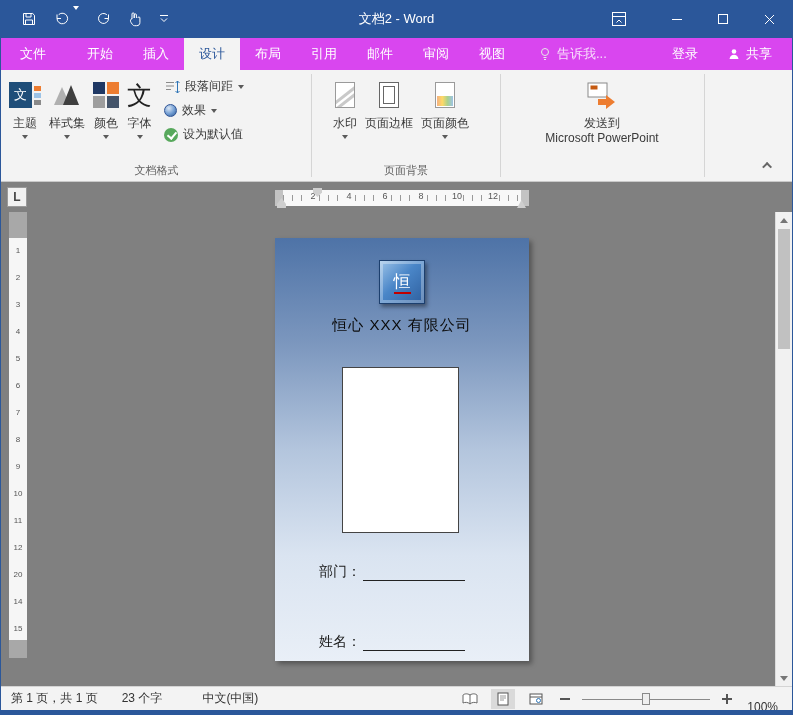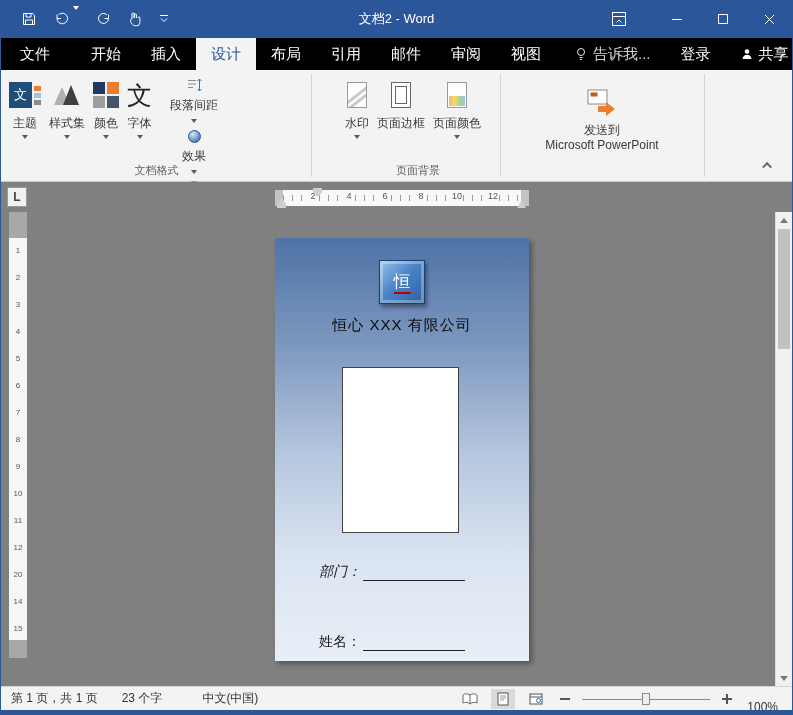--- a/index.html
+++ b/index.html
@@ -1,50 +1,50 @@
 <!DOCTYPE html>
 <html><head>
 <meta charset="utf-8">
 <style>
   * { box-sizing: border-box; margin: 0; padding: 0; }
   body { margin: 0; background: #555; }
-  button { border: none; background: transparent; font: inherit; padding: 0; cursor: default; flex-direction: column; }
+  button { border: none; background: transparent; font: inherit; padding: 0; cursor: default; }
   .app {
     position: relative; width: 793px; height: 715px; overflow: hidden;
     background: #fff; font-family: "Liberation Sans", "DejaVu Sans", sans-serif;
     border-left: 1px solid #2b579a; border-right: 1px solid #2b579a;
   }
 
   
   .titlebar { position: absolute; top: 0; left: 0; right: 0; height: 38px; background: #2b579a; }
   .qat { position: absolute; left: 20px; top: 0; height: 38px; display: flex; align-items: center; gap: 17px; }
   .qat svg { display: block; }
   .undo-wrap { display: flex; align-items: center; gap: 3px; }
   .mini-caret { width: 0; height: 0; border-left: 3px solid transparent; border-right: 3px solid transparent; border-top: 4px solid #fff; }
   .win-title { position: absolute; left: 220px; right: 220px; top: 0; line-height: 38px; text-align: center; color: #fff; font-size: 13px; }
   .win-controls { position: absolute; right: 0; top: 0; height: 38px; display: flex; align-items: stretch; }
   .win-btn { width: 46px; display: flex; align-items: center; justify-content: center; }
   .ribbon-opts-btn { width: 38px; margin-right: 16px; }
   .min-glyph { width: 10px; height: 1px; background: #fff; }
   .max-glyph { width: 10px; height: 10px; border: 1px solid #fff; }
 
   
-  .tabrow { position: absolute; top: 38px; left: 0; right: 0; height: 32px; background: #000000; display: flex; align-items: stretch; color: #fff; font-size: 15px; }
+  .tabrow { position: absolute; top: 38px; left: 0; right: 0; height: 32px; background: #d946ef; display: flex; align-items: stretch; color: #fff; font-size: 13px; }
   .tab { display: flex; align-items: center; padding: 0 15px; white-space: nowrap; }
   .file-tab { padding: 0 19px; margin-right: 7px; }
   .tab.active { background: #f3f3f3; color: #2b579a; }
   .tellme { color: rgba(255,255,255,.82); gap: 6px; margin-left: 4px; }
   .tr-spacer { flex: 1; }
   .share-tab { gap: 6px; padding-right: 20px; }
 
   
   .ribbon { position: absolute; top: 70px; left: 0; right: 0; height: 112px; background: #f3f3f3; border-bottom: 1px solid #c9c9c9; }
   .group { position: absolute; top: 0; bottom: 0; }
   .g1 { left: 4px;   width: 303px; }
-  .g2 { left: 326px; width: 182px; }
+  .g2 { left: 314px; width: 182px; }
   .g3 { left: 502px; width: 198px; }
   .vsep { position: absolute; top: 4px; bottom: 4px; width: 1px; background: #d5d5d5; }
   .grp-label { position: absolute; bottom: 3px; left: 0; right: 0; text-align: center; font-size: 11px; color: #5f5f5f; }
   .grp-content { display: flex; height: 90px; align-items: stretch; }
   .g2 .grp-content { padding-left: 14px; }
   .g3 .grp-content { justify-content: center; }
 
   .bigbtn { display: flex; flex-direction: column; align-items: center; padding: 4px 4px 0; }
   .bigbtn .icon-area { height: 42px; display: flex; align-items: center; justify-content: center; }
   .bb-label { font-size: 12px; color: #3a3a3a; line-height: 15px; white-space: nowrap; }
@@ -74,21 +74,21 @@
   .chk-icon::after { content: ''; position: absolute; left: 4.5px; top: 2.5px; width: 4px; height: 7px; border-right: 2px solid #fff; border-bottom: 2px solid #fff; transform: rotate(40deg); }
 
   .wm-icon { position: relative; width: 20px; height: 26px; background: #fff; border: 1px solid #9a9a9a; overflow: hidden; }
   .wm-icon i { position: absolute; left: -5px; width: 30px; height: 3px; background: #c9c9c9; transform: rotate(-38deg); }
   .wm-b1 { top: 10px; } .wm-b2 { top: 17px; }
   .pc-icon { position: relative; width: 20px; height: 26px; background: #fff; border: 1px solid #9a9a9a; }
   .pc-icon::after { content: ''; position: absolute; left: 1px; right: 1px; bottom: 1px; height: 10px; background: linear-gradient(90deg, #f4b183, #ffd966, #a9d18e, #9dc3e6); }
   .pb-icon { width: 20px; height: 26px; border: 1px solid #666; background: #fff; display: flex; align-items: center; justify-content: center; }
   .pb-icon i { display: block; width: 12px; height: 18px; border: 1px solid #666; }
 
-  .send-btn { width: 190px; justify-content: center; }
+  .send-btn { width: 190px; }
   .collapse-btn { position: absolute; right: 14px; bottom: 8px; width: 20px; height: 16px; display: flex; align-items: center; justify-content: center; }
   .chev-up { width: 7px; height: 7px; border-left: 2px solid #666; border-top: 2px solid #666; transform: rotate(45deg) translateY(2px); }
 
   
   .rulerrow { position: absolute; top: 182px; left: 0; right: 0; height: 30px; background: #808080; }
   .tabsel { position: absolute; left: 6px; top: 5px; width: 20px; height: 20px; background: #f1f1f1; border: 1px solid #9a9a9a; display: flex; align-items: center; justify-content: center; font-size: 12px; font-weight: bold; color: #444; }
   .hruler { position: absolute; left: 274px; top: 8px; width: 254px; height: 16px; background: #f8f8f8; }
   .hruler::before, .hruler::after { content: ''; position: absolute; top: 0; bottom: 0; width: 8px; background: #c3c3c3; }
   .hruler::before { left: 0; } .hruler::after { right: 0; }
   .hr-ticks { position: absolute; left: 8px; right: 8px; top: 5px; height: 6px; background: repeating-linear-gradient(90deg, #9a9a9a 0 1px, transparent 1px 9px); }
@@ -111,21 +111,21 @@
     box-shadow: 3px 3px 5px rgba(0,0,0,.35);
   }
   .logo { position: absolute; left: 50%; top: 22px; transform: translateX(-50%); width: 46px; height: 44px;
     background: linear-gradient(135deg, #9cc3e8 0%, #4a86c8 45%, #2e5f9e 100%);
     border: 1px solid #1c3f6e; box-shadow: inset 0 0 0 3px rgba(255,255,255,.3), 2px 3px 4px rgba(0,0,0,.4);
     display: flex; align-items: center; justify-content: center; }
   .logo-char { color: #fff; font-size: 17px; line-height: 21px; border-bottom: 2px solid #c00000; }
   .company { position: absolute; top: 78px; left: 0; right: 0; text-align: center; font-size: 15px; font-weight: 500; color: #0b0b0b; letter-spacing: 1px; }
   .photo-box { position: absolute; left: 67px; top: 129px; width: 117px; height: 166px; background: #fff; border: 1px solid #444; }
   .field { position: absolute; left: 44px; font-size: 14px; color: #1a1a1a; display: flex; align-items: flex-end; }
-  .field-dept { top: 325px; font-style: italic; } .field-name { top: 395px; }
+  .field-dept { top: 325px; } .field-name { top: 395px; }
   .uline { display: inline-block; width: 102px; height: 15px; border-bottom: 1px solid #222; margin-left: 2px; }
 
   .vscroll { position: absolute; right: 0; top: 0; bottom: 0; width: 17px; background: #f1f1f1; border-left: 1px solid #dcdcdc; }
   .sb-up, .sb-down { position: absolute; left: 0; right: 0; height: 16px; display: flex; align-items: center; justify-content: center; }
   .sb-up { top: 0; } .sb-down { bottom: 0; }
   .tri-up { width: 0; height: 0; border: 4px solid transparent; border-bottom: 5px solid #777; margin-top: -4px; }
   .tri-down { width: 0; height: 0; border: 4px solid transparent; border-top: 5px solid #777; margin-bottom: -4px; }
   .sb-thumb { position: absolute; top: 17px; left: 2px; right: 2px; height: 120px; background: #c1c1c1; }
 
   

